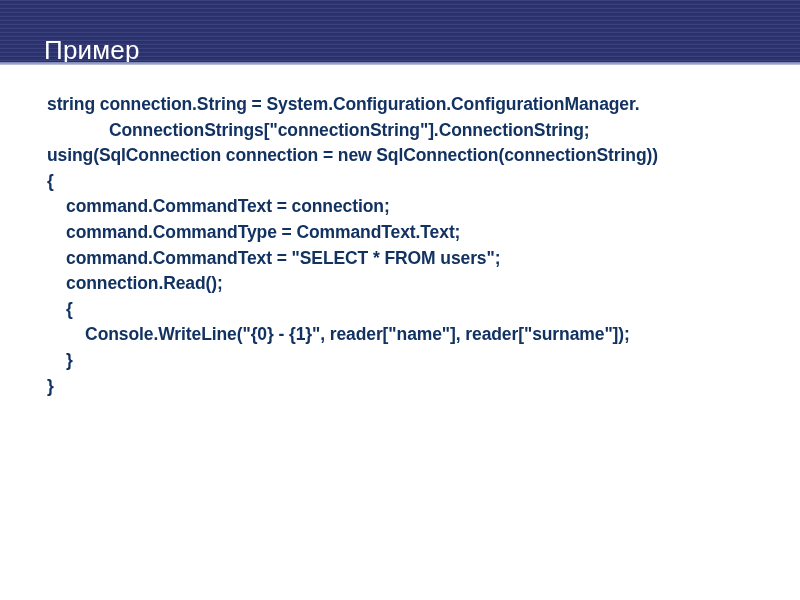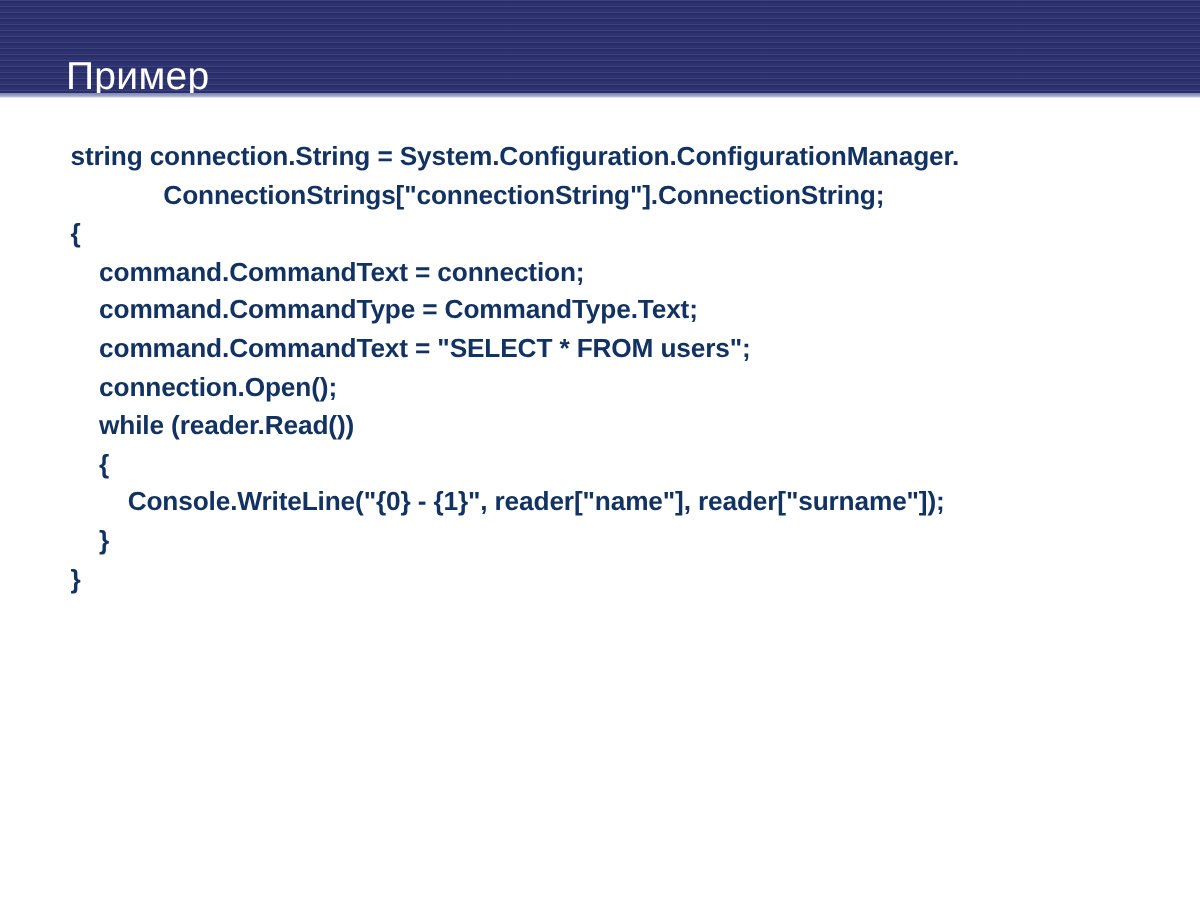--- a/index.html
+++ b/index.html
@@ -86,26 +86,26 @@
 <body>
 
 <div id="slide-header">
   <div id="slide-title">Пример</div>
 </div>
 <div id="header-underline"></div>
 
 <div id="code-block">
     <div class="code-line">string connection.String = System.Configuration.ConfigurationManager.</div>
     <div class="code-line">             ConnectionStrings["connectionString"].ConnectionString;</div>
+    <div class="code-line">using(SqlConnection connection = new SqlConnection(connectionString))</div>
     <div class="code-line">{</div>
     <div class="code-line">    command.CommandText = connection;</div>
-    <div class="code-line">    command.CommandType = CommandType.Text;</div>
+    <div class="code-line">    command.CommandType = CommandText.Text;</div>
     <div class="code-line">    command.CommandText = "SELECT * FROM users";</div>
-    <div class="code-line">    connection.Open();</div>
-    <div class="code-line">    while (reader.Read())</div>
+    <div class="code-line">    connection.Read();</div>
     <div class="code-line">    {</div>
     <div class="code-line">        Console.WriteLine("{0} - {1}", reader["name"], reader["surname"]);</div>
     <div class="code-line">    }</div>
     <div class="code-line">}</div>
   </div>
 
 <div id="slide-footer">
   
   
   

